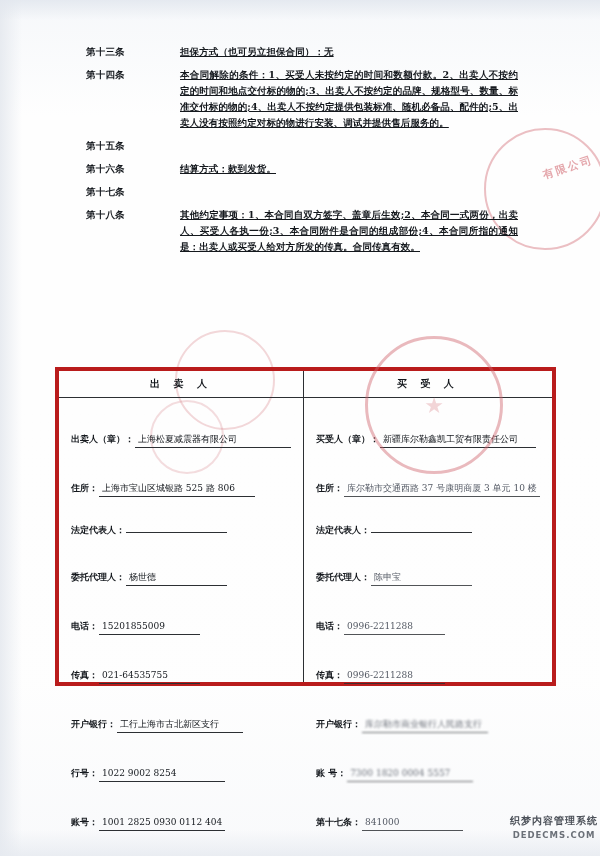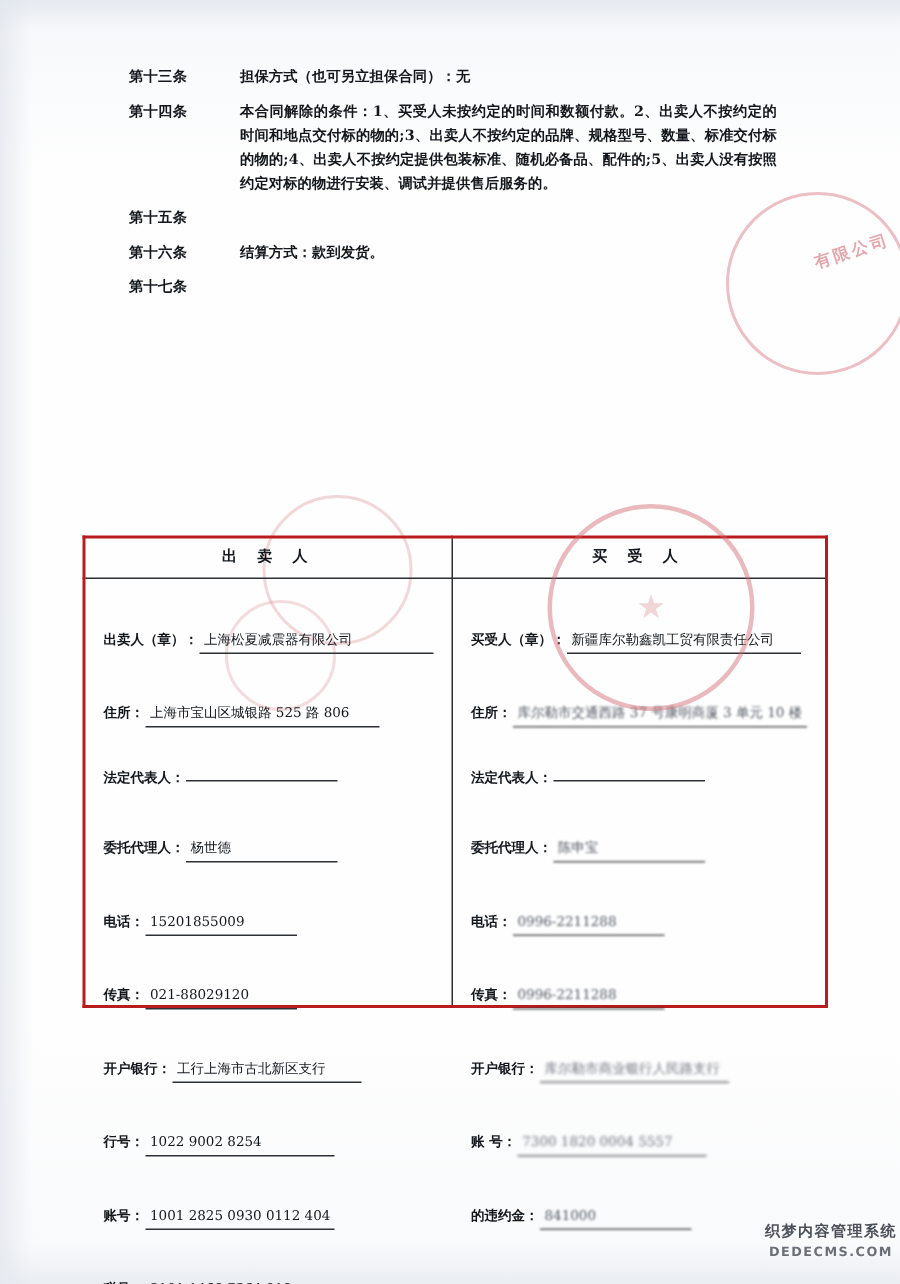--- a/index.html
+++ b/index.html
@@ -32,47 +32,49 @@
   .clauses {
     position: absolute;
     left: 86px;
     top: 44px;
     width: 432px;
   }
   .clause {
     display: flex;
     align-items: flex-start;
     margin-bottom: 7px;
+    gap: 20px;
   }
   .clause-num {
     flex: 0 0 74px;
     font-size: 9.5px;
     font-weight: bold;
     color: #14181d;
     line-height: 16px;
     letter-spacing: 0.2px;
     white-space: nowrap;
   }
   .clause-body {
     flex: 1 1 auto;
     font-size: 9.5px;
     font-weight: bold;
     color: #14181d;
     line-height: 16px;
     text-align: justify;
     letter-spacing: 0.1px;
+    text-decoration: underline;
   }
 
   
   .party-table {
     position: absolute;
     left: 55px;
-    top: 357px;
+    top: 367px;
     width: 490px;
-    border: 2px solid #b91c1c;
+    border: 4px solid #b91c1c;
     border-collapse: collapse;
     background: transparent;
   }
   .party-table td {
     border: 1px solid #2c2f33;
     vertical-align: top;
     padding: 0;
   }
   .party-head {
     height: 26px;
@@ -270,20 +272,24 @@
 
     <div class="clause">
       <div class="clause-num">第十六条</div>
       <div class="clause-body">结算方式：款到发货。</div>
     </div>
 
     <div class="clause">
       <div class="clause-num">第十七条</div>
     </div>
 
+    <div class="clause">
+      <div class="clause-num">第十八条</div>
+      <div class="clause-body">其他约定事项：1、本合同自双方签字、盖章后生效;2、本合同一式两份，出卖人、买受人各执一份;3、本合同附件是合同的组成部份;4、本合同所指的通知是：出卖人或买受人给对方所发的传真。合同传真有效。</div>
+    </div>
 
   </div>
 
   <div class="stamp-left"></div>
   <div class="stamp-small"></div>
 
   <table class="party-table">
     <tbody>
         <tr>
       <td style="width:50%">
@@ -305,21 +311,21 @@
           <div class="field">
             <span class="lbl">法定代表人：</span><span class="val empty"></span>
           </div>
           <div class="field">
             <span class="lbl">委托代理人：</span><span class="val empty">杨世德</span>
           </div>
           <div class="field">
             <span class="lbl">电话：</span><span class="val empty">15201855009</span>
           </div>
           <div class="field">
-            <span class="lbl">传真：</span><span class="val empty">021-88029120</span>
+            <span class="lbl">传真：</span><span class="val empty">021-64535755</span>
           </div>
           <div class="field">
             <span class="lbl">开户银行：</span><span class="val">工行上海市古北新区支行</span>
           </div>
           <div class="field">
             <span class="lbl">行号：</span><span class="val">1022 9002 8254</span>
           </div>
           <div class="field">
             <span class="lbl">账号：</span><span class="val">1001 2825 0930 0112 404</span>
           </div>
@@ -351,21 +357,21 @@
           <div class="field">
             <span class="lbl">传真：</span><span class="val empty faded">0996-2211288</span>
           </div>
           <div class="field">
             <span class="lbl">开户银行：</span><span class="val faded-2">库尔勒市商业银行人民路支行</span>
           </div>
           <div class="field">
             <span class="lbl">账 号：</span><span class="val faded-2">7300 1820 0004 5557</span>
           </div>
           <div class="field">
-            <span class="lbl">的违约金：</span><span class="val empty faded">841000</span>
+            <span class="lbl">第十七条：</span><span class="val empty faded">841000</span>
           </div>
         </div>
       </td>
     </tr>
   </tbody>
     </table>
 
   <div class="stamp-mid">
     <span class="stamp-mid-star">★</span>
   </div>

